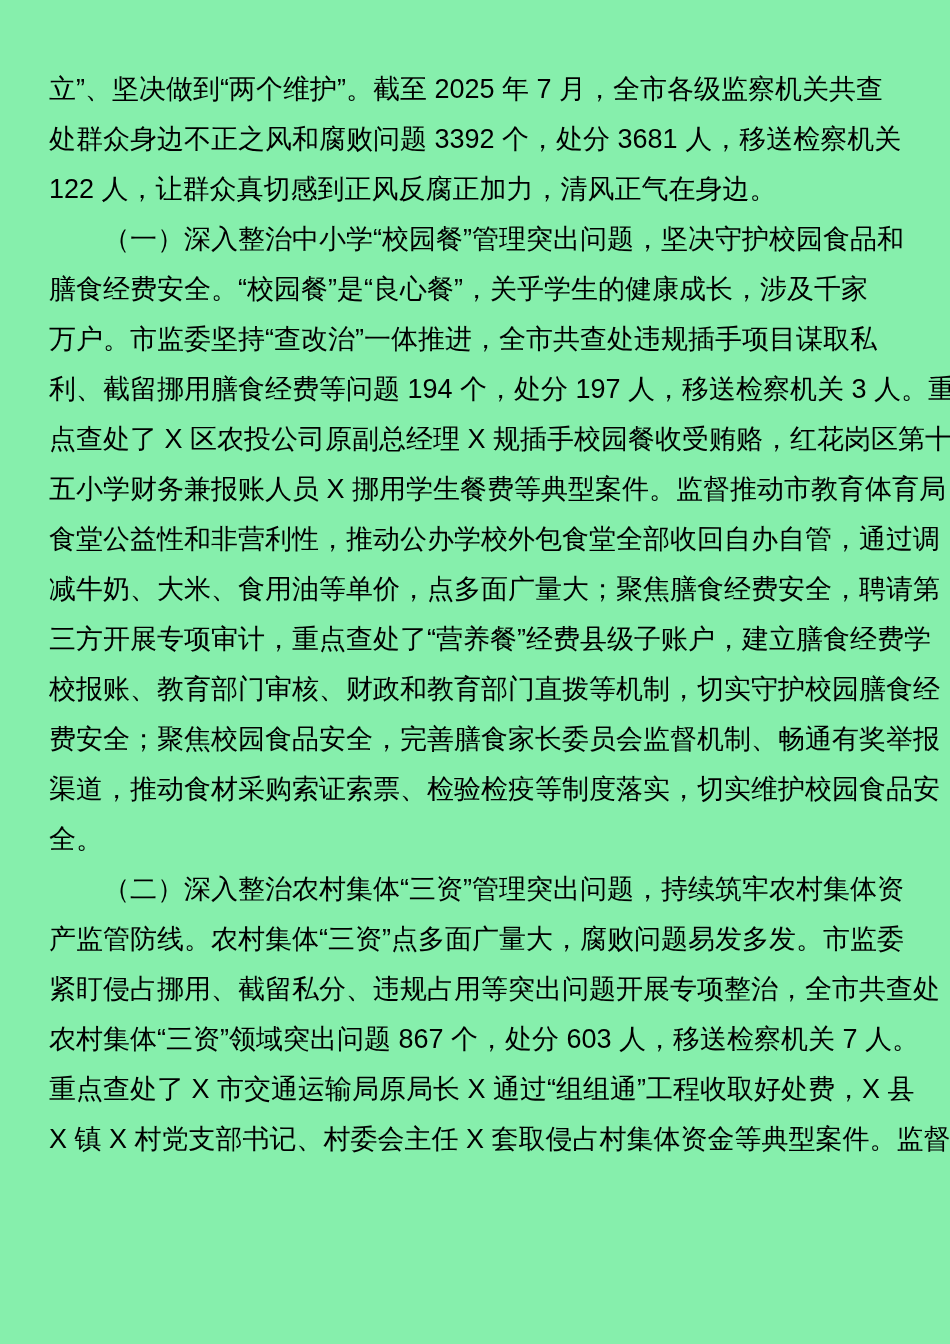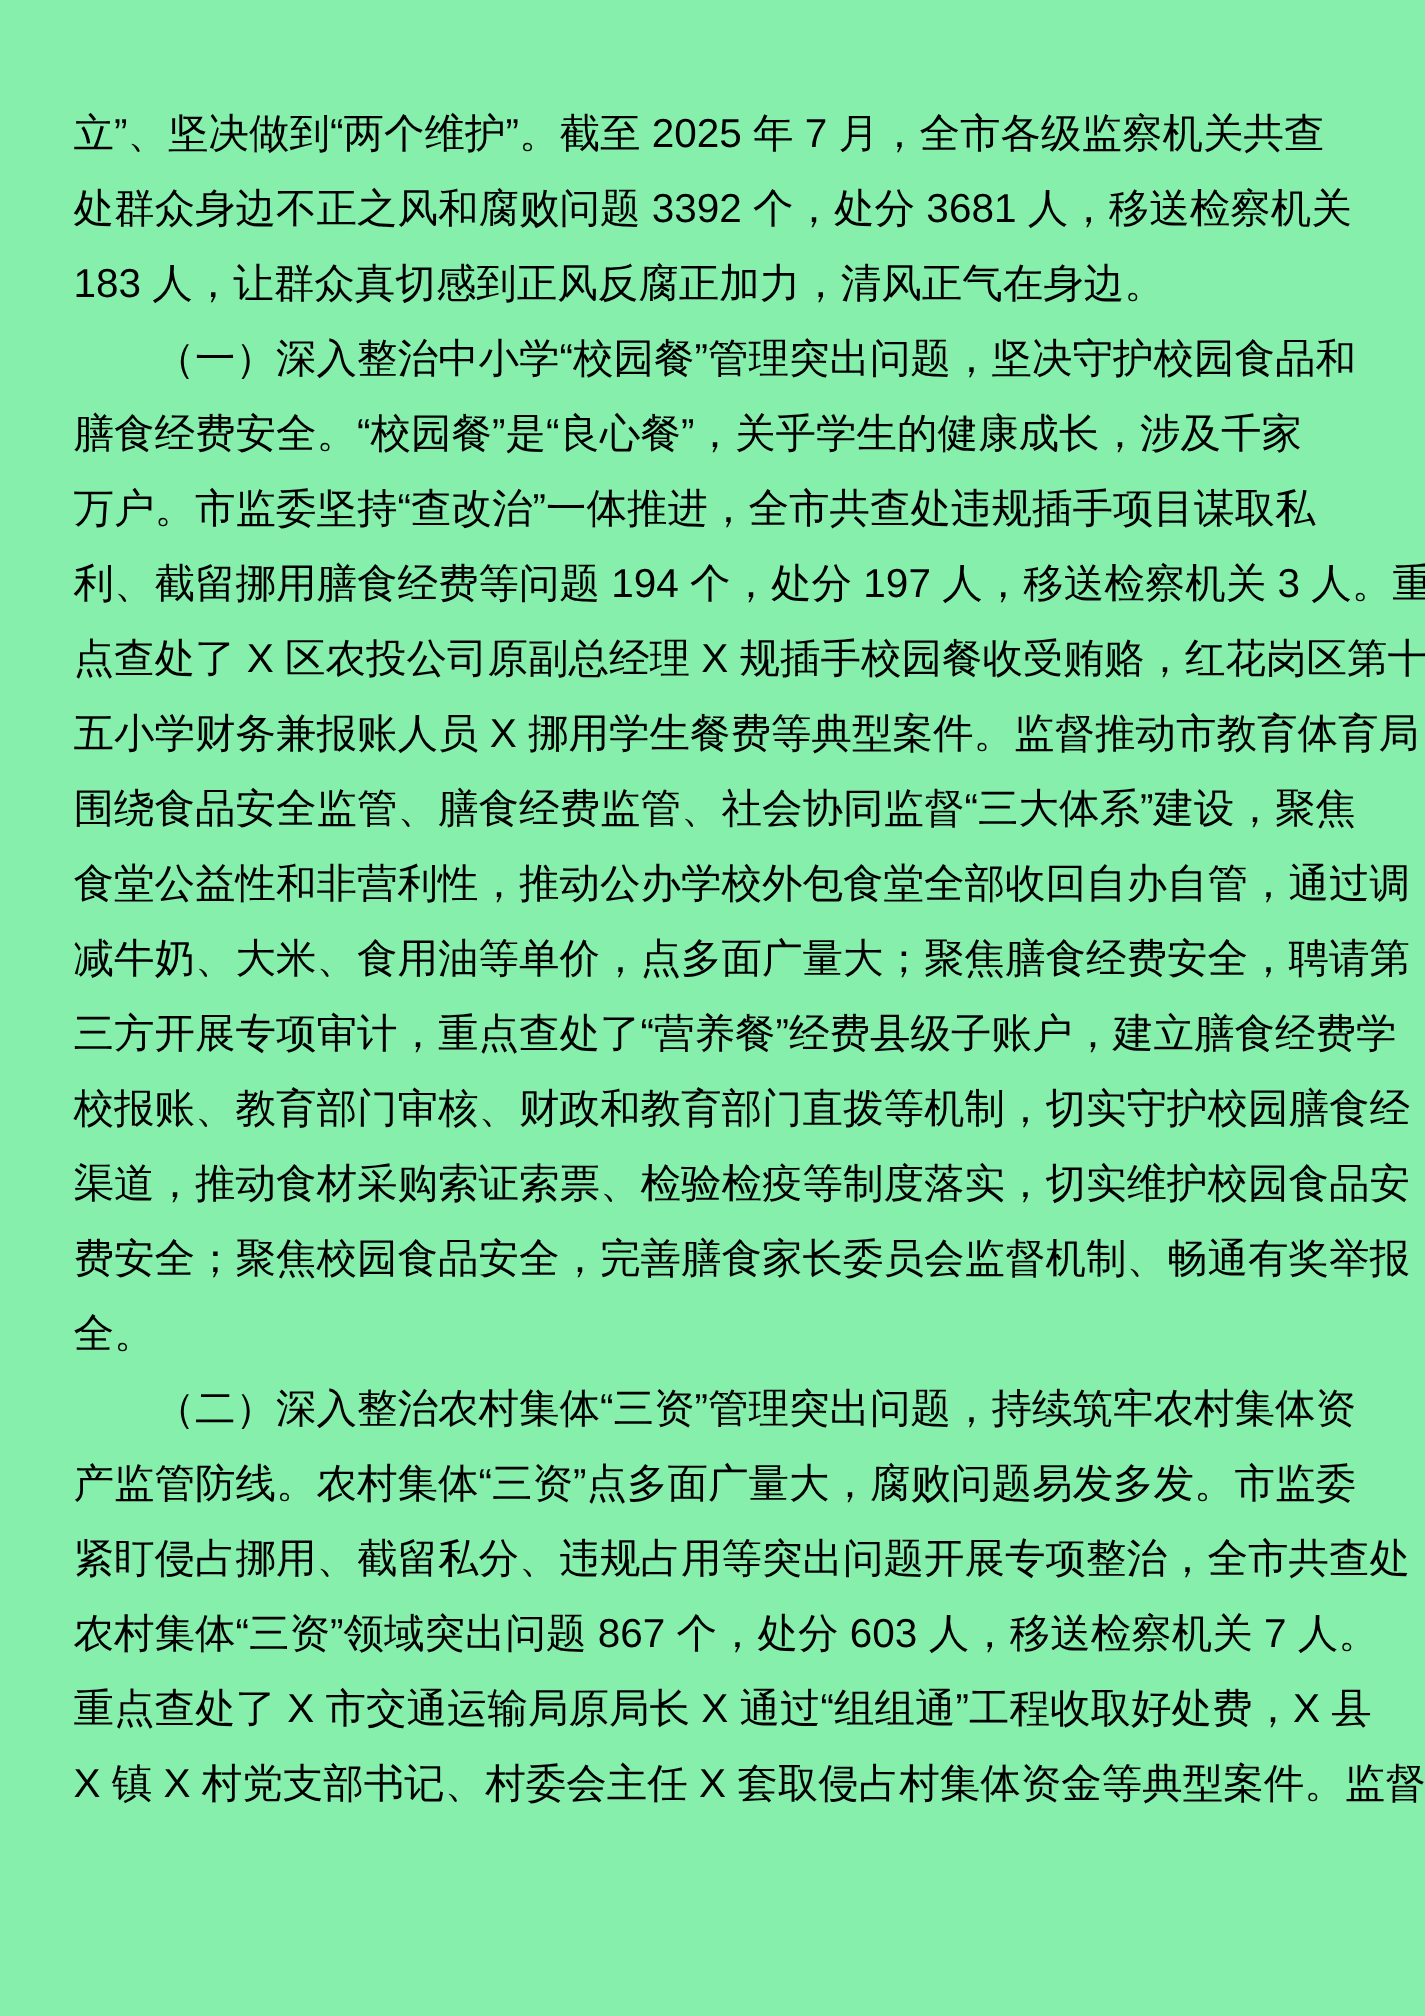--- a/index.html
+++ b/index.html
@@ -39,37 +39,36 @@
 </style>
 </head>
 <body>
 
 <div class="page">
   <div class="content">
 
     <div class="para">
       <div class="line">立”、坚决做到“两个维护”。截至 2025 年 7 月，全市各级监察机关共查</div>
       <div class="line">处群众身边不正之风和腐败问题 3392 个，处分 3681 人，移送检察机关</div>
-      <div class="line">183 人，让群众真切感到正风反腐正加力，清风正气在身边。</div>
+      <div class="line">122 人，让群众真切感到正风反腐正加力，清风正气在身边。</div>
     </div>
 
     <div class="para">
       <div class="line indent">（一）深入整治中小学“校园餐”管理突出问题，坚决守护校园食品和</div>
       <div class="line">膳食经费安全。“校园餐”是“良心餐”，关乎学生的健康成长，涉及千家</div>
       <div class="line">万户。市监委坚持“查改治”一体推进，全市共查处违规插手项目谋取私</div>
       <div class="line">利、截留挪用膳食经费等问题 194 个，处分 197 人，移送检察机关 3 人。重</div>
       <div class="line">点查处了 X 区农投公司原副总经理 X 规插手校园餐收受贿赂，红花岗区第十</div>
       <div class="line">五小学财务兼报账人员 X 挪用学生餐费等典型案件。监督推动市教育体育局</div>
-      <div class="line">围绕食品安全监管、膳食经费监管、社会协同监督“三大体系”建设，聚焦</div>
       <div class="line">食堂公益性和非营利性，推动公办学校外包食堂全部收回自办自管，通过调</div>
       <div class="line">减牛奶、大米、食用油等单价，点多面广量大；聚焦膳食经费安全，聘请第</div>
       <div class="line">三方开展专项审计，重点查处了“营养餐”经费县级子账户，建立膳食经费学</div>
       <div class="line">校报账、教育部门审核、财政和教育部门直拨等机制，切实守护校园膳食经</div>
+      <div class="line">费安全；聚焦校园食品安全，完善膳食家长委员会监督机制、畅通有奖举报</div>
       <div class="line">渠道，推动食材采购索证索票、检验检疫等制度落实，切实维护校园食品安</div>
-      <div class="line">费安全；聚焦校园食品安全，完善膳食家长委员会监督机制、畅通有奖举报</div>
       <div class="line">全。</div>
     </div>
 
     <div class="para">
       <div class="line indent">（二）深入整治农村集体“三资”管理突出问题，持续筑牢农村集体资</div>
       <div class="line">产监管防线。农村集体“三资”点多面广量大，腐败问题易发多发。市监委</div>
       <div class="line">紧盯侵占挪用、截留私分、违规占用等突出问题开展专项整治，全市共查处</div>
       <div class="line">农村集体“三资”领域突出问题 867 个，处分 603 人，移送检察机关 7 人。</div>
       <div class="line">重点查处了 X 市交通运输局原局长 X 通过“组组通”工程收取好处费，X 县</div>
       <div class="line">X 镇 X 村党支部书记、村委会主任 X 套取侵占村集体资金等典型案件。监督</div>

